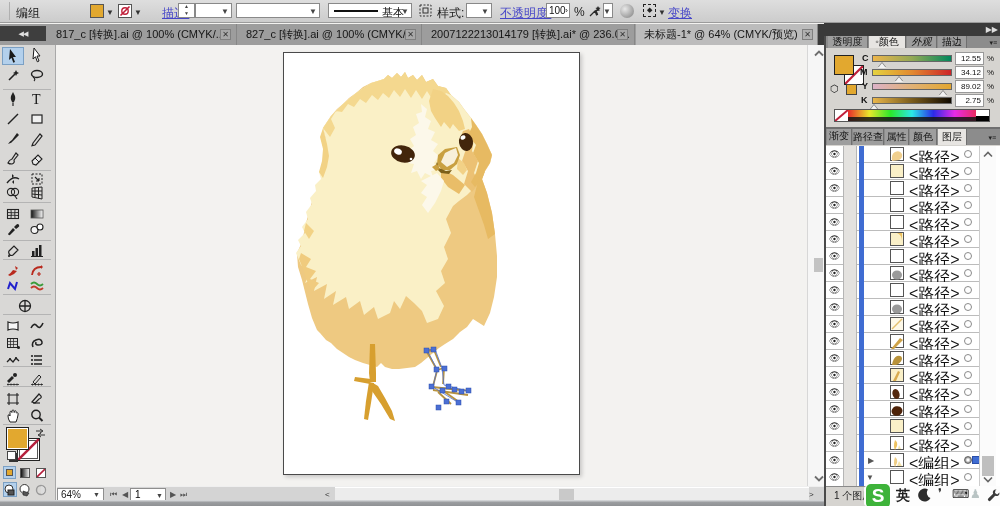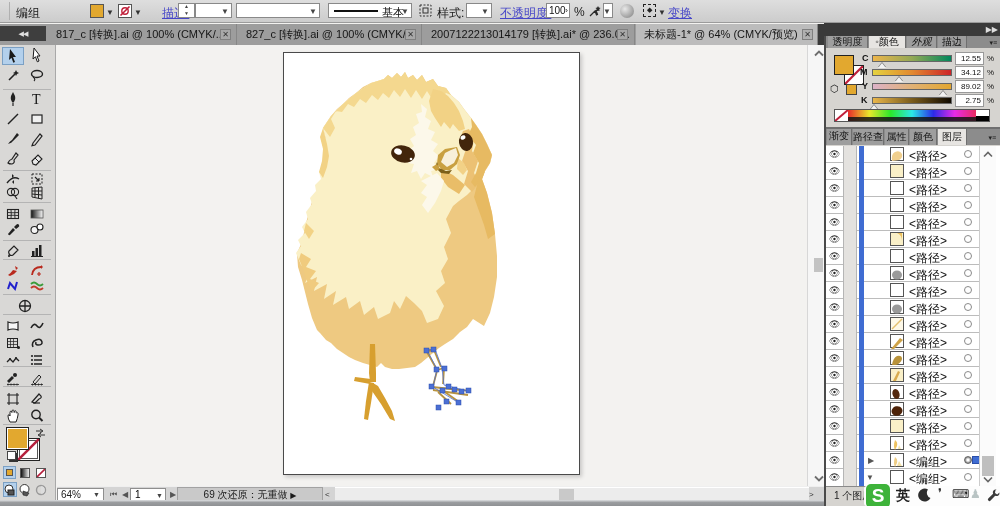--- a/index.html
+++ b/index.html
@@ -47,21 +47,21 @@
 .slider-lab{position:absolute;font-size:9px;color:#111;font-weight:bold;}
 .slider-tr{position:absolute;left:46px;width:80px;height:7px;border:1px solid #666;}
 .slider-val{position:absolute;left:129px;width:29px;height:13px;background:#fff;border:1px solid #999;font-size:8px;color:#111;text-align:right;padding-right:2px;line-height:12px;}
 .pctl{position:absolute;left:161px;font-size:8px;color:#111;}
 
 .lrow{position:absolute;left:0;width:153px;height:17px;border-bottom:1px solid #bcbcbc;background:#fff;}
 .lrow .eye{position:absolute;left:2px;top:2px;width:13px;height:12px;font-size:9px;color:#222;text-align:center;line-height:12px;}
 .lrow .cell2{position:absolute;left:17px;top:0px;width:14px;height:17px;background:#e4e2df;border-left:1px solid #b5b5b5;border-right:1px solid #b5b5b5;}
 .lrow .bluebar{position:absolute;left:33px;top:0;width:5px;height:17px;background:#3f6cd2;}
 .lrow .thumb{position:absolute;left:64px;top:1px;width:14px;height:14px;background:#fff;border:1px solid #555;}
-.lrow .nm{position:absolute;left:83px;top:2px;font-size:12px;color:#111;}
+.lrow .nm{position:absolute;left:83px;top:2px;font-size:16px;color:#111;}
 .lrow .tgt{position:absolute;left:138px;top:4px;width:8px;height:8px;border:1px solid #8a8a8a;border-radius:50%;}
 #lscroll{position:absolute;left:153px;width:17px;background:#fbfbfb;border-left:1px solid #ccc;}
 </style>
 </head>
 <body>
 <div id="app">
 
   <div class="abs" id="topbar">
     <div style="position:absolute;left:9px;top:2px;width:1px;height:18px;background:#b0b0b0;"></div>
     <div class="lbl" style="left:16px;">编组</div>
@@ -415,21 +415,20 @@
         <path d="M1 1.5 L5 5.5 L9 1.5" fill="none" stroke="#6e6e6e" stroke-width="1.8"></path>
       </svg>
   </div>
   <div class="abs" id="statusbar">
     <div class="zoombox">64%<span style="position:absolute;right:3px;top:2px;font-size:7px;color:#444;">▼</span></div>
     <div class="navg" style="left:53px;">⏮</div>
     <div class="navg" style="left:65px;">◀</div>
     <div style="position:absolute;left:73px;top:1px;width:36px;height:13px;background:#fff;border:1px solid #8e8e8e;font-size:10px;color:#000;padding-left:4px;">1<span style="position:absolute;right:2px;top:3px;font-size:7px;color:#444;">▼</span></div>
     <div class="navg" style="left:113px;">▶</div>
     <div class="navg" style="left:123px;">⏭</div>
-    <div class="undo">69 次还原：无重做 <span style="font-size:8px;">▶</span></div>
     <div class="navg" style="left:268px;color:#333;">&lt;</div>
     <div style="position:absolute;left:278px;top:0;width:474px;height:15px;background:#ececec;border-top:1px solid #fff;"></div>
     <div class="hthumb"></div>
     <div class="navg" style="left:752px;color:#333;">&gt;</div>
   </div>
   <div class="abs" id="bottomstrip"></div>
 
   <div class="abs" id="rightdock">
 
     <div style="position:absolute;left:-2px;top:0;width:178px;height:13px;background:#3a3a3a;">

